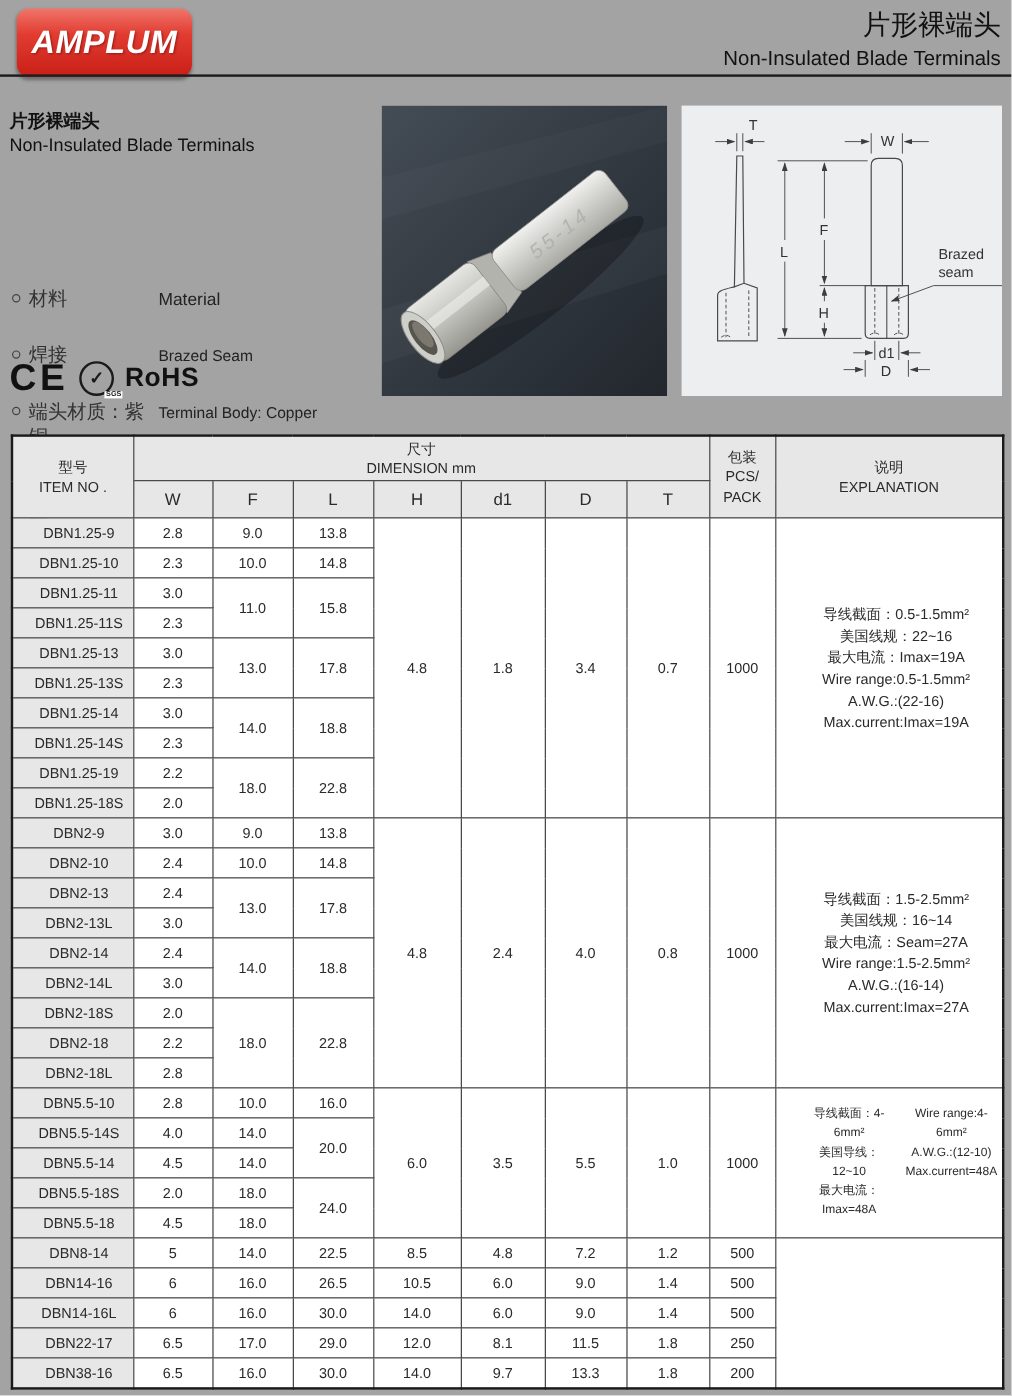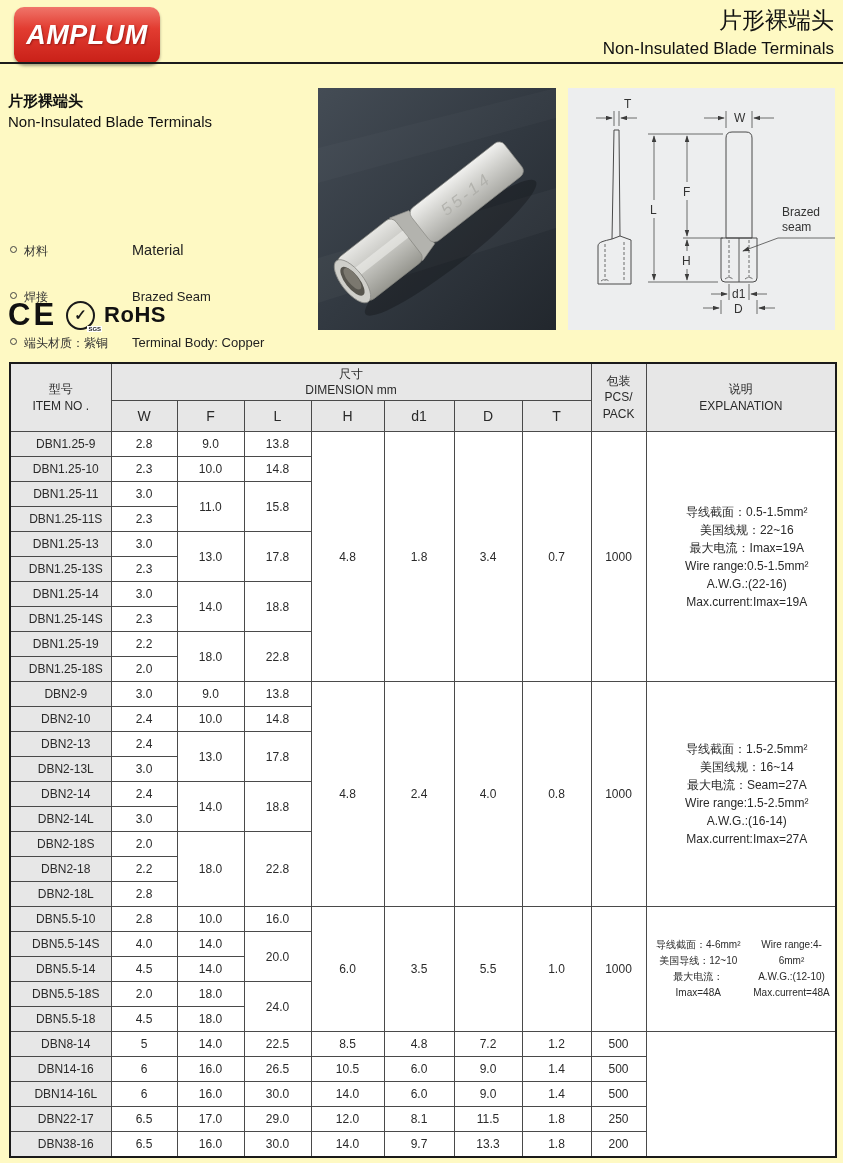--- a/index.html
+++ b/index.html
@@ -1,17 +1,17 @@
 <!DOCTYPE html>
 <html><head>
 <meta charset="utf-8">
 <style>
   html,body { margin:0; padding:0; background:#ffffff; }
   .page {
-    position:relative; width:843px; height:1163px; background:#fef9c3;
+    position:relative; width:843px; height:1163px; background:#a3a3a3;
     font-family:"Liberation Sans", sans-serif; color:#222; overflow:hidden;
   }
 
   
   .logo {
     position:absolute; left:14px; top:7px; width:146px; height:57px;
     background:linear-gradient(180deg,#f0756a 0%, #e23c31 38%, #c81f17 100%);
     border-radius:10px; box-shadow:0 2px 3px rgba(0,0,0,0.35);
     display:flex; align-items:center; justify-content:center;
   }
@@ -24,21 +24,21 @@
   .head-en { font-size:17px; color:#111; margin-top:3px; }
   .rule { position:absolute; left:0; right:0; top:62px; height:2px; background:#1c1c1c; }
 
   
   .intro { position:absolute; left:8px; top:92px; width:302px; height:242px; }
   .intro-cn { font-size:15px; font-weight:bold; color:#111; }
   .intro-en { font-size:15px; color:#111; margin-top:2px; }
   .mat-list { position:absolute; top:126px; left:2px; width:300px; }
   .mat-row { display:flex; align-items:baseline; margin-bottom:5px; }
   .bullet { flex:none; width:5px; height:5px; border:1.5px solid #444; border-radius:50%; margin-right:7px; position:relative; top:-2px; }
-  .mat-cn { font-size:12px; width:102px; color:#333; }
+  .mat-cn { font-size:16px; width:102px; color:#333; }
   .mat-en { font-size:13px; margin-left:6px; color:#222;margin-top:24px; }
   .mat-row.first .mat-en { font-size:14.5px; }
   .certs { position:absolute; top:206px; left:0; display:flex; align-items:center; gap:9px; height:34px; }
   .ce { font-size:31px; font-weight:600; letter-spacing:3px; color:#111; }
   .sgs-circle { width:25px; height:25px; border:2.5px solid #1a1a1a; border-radius:50%; position:relative;
     display:flex; align-items:center; justify-content:center; font-weight:bold; font-size:15px; color:#1a1a1a; }
   .sgs-label { position:absolute; bottom:-4px; right:-9px; font-size:6px; font-weight:bold; background:#fff; padding:0 1px; }
   .rohs { font-size:22px; font-weight:800; color:#111; letter-spacing:0.5px; }
 
   
@@ -52,21 +52,21 @@
   }
   .spec-table th, .spec-table td {
     border:1px solid #4a4a4a; font-size:12px; text-align:center; padding:0; color:#2a2a2a;
   }
   .spec-table thead th { background:#e7e7e7; font-weight:normal; line-height:1.35; }
   .spec-table thead tr.hrow1 th { height:36px; }
   .spec-table thead tr.hrow2 th { height:30px; font-size:14px; }
   .spec-table tbody td { height:24px; background:#fff; }
   .spec-table tbody td.item-cell { background:#e7e7e7; text-align:center; padding-left:10px; }
   .spec-table tbody td.expl { text-align:center; padding:4px 4px 4px 16px; line-height:1.5; vertical-align:middle; }
-  .spec-table tbody td.expl-sm { padding-left:8px; }
+  .spec-table tbody td.expl-sm { padding-left:24px; }
   .spec-table tbody td.expl-sm .cols { display:flex; gap:10px; font-size:10px; line-height:1.6; }
 </style>
 </head>
 <body>
 
 <div class="page">
 
   <div class="logo">
     <span>AMPLUM</span>
   </div>

